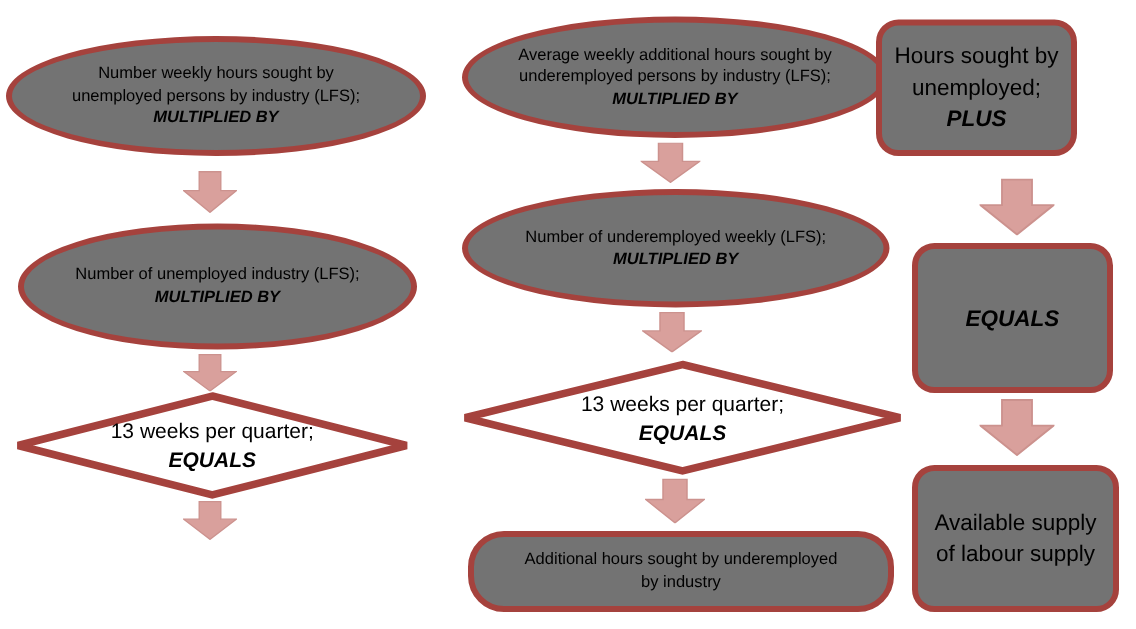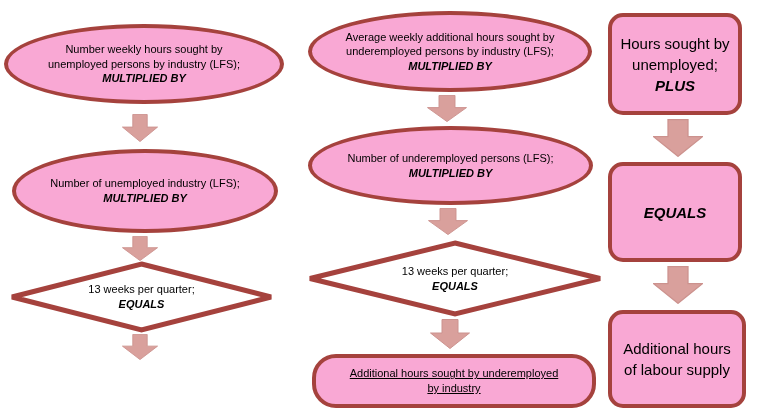--- a/index.html
+++ b/index.html
@@ -1,35 +1,35 @@
 <!DOCTYPE html>
 <html><head>
 <meta charset="utf-8">
 <style>
   html,body{margin:0;padding:0;background:#fff;}
   .canvas{
     position:relative;width:757px;height:419px;background:#fff;
     font-family:"Liberation Sans",sans-serif;color:#000;overflow:hidden;
   }
-  .node{position:absolute;box-sizing:border-box;background:#f9a8d4;
+  .node{position:absolute;box-sizing:border-box;background:#737373;
     display:flex;flex-direction:column;align-items:center;justify-content:center;
     text-align:center;font-size:11px;line-height:1.32;}
   .ellipse{border:4px solid #A5423D;border-radius:50%;padding:0 30px;}
   .rect{border:4px solid #A5423D;border-radius:7px;padding:0 14px;}
-  .rect-mid{border:4px solid #A5423D;border-radius:24px;padding:0 28px;text-decoration:underline;}
+  .rect-mid{border:4px solid #A5423D;border-radius:24px;padding:0 28px;}
   .rrect{border:4px solid #A5423D;border-radius:15px;padding:0 7px;
     font-size:15px;line-height:1.4;}
   .kw{font-weight:bold;font-style:italic;}
   .arrow{position:absolute;}
   .arrow polygon{fill:#D9A09C;stroke:#CC928E;stroke-width:1;}
   .diamond{position:absolute;}
   .diamond svg{position:absolute;left:0;top:0;}
   .diamond .dtext{position:absolute;left:0;top:0;right:0;bottom:0;
     display:flex;flex-direction:column;align-items:center;justify-content:center;
-    text-align:center;font-size:11px;line-height:1.35;}
+    text-align:center;font-size:14px;line-height:1.35;}
 </style>
 </head>
 <body>
 
 <div class="canvas">
 
   <div class="node ellipse" style="left:4px;top:24px;width:280px;height:80px;">
     <div><span>Number weekly hours sought by unemployed persons by industry (LFS); </span><span class="kw">MULTIPLIED  BY</span></div>
   </div>
 
@@ -62,21 +62,21 @@
 
   <div class="node ellipse" style="left:308px;top:11px;width:284px;height:81px;">
     <div><span>Average weekly additional hours sought by underemployed persons by industry (LFS); </span><span class="kw">MULTIPLIED  BY</span></div>
   </div>
 
   <svg class="arrow" style="left:427px;top:95px;" width="40" height="27" viewBox="0 0 40 30" preserveAspectRatio="none">
     <polygon points="12,0.5 28,0.5 28,14 39.5,14 20,29.5 0.5,14 12,14"></polygon>
   </svg>
 
   <div class="node ellipse" style="left:308px;top:126px;width:285px;height:79px;">
-    <div><span>Number of underemployed persons (LFS); </span><span class="kw">MULTIPLIED  BY</span></div>
+    <div><span>Number of underemployed weekly (LFS); </span><span class="kw">MULTIPLIED  BY</span></div>
   </div>
 
   <svg class="arrow" style="left:428px;top:208px;" width="40" height="27" viewBox="0 0 40 30" preserveAspectRatio="none">
     <polygon points="12,0.5 28,0.5 28,14 39.5,14 20,29.5 0.5,14 12,14"></polygon>
   </svg>
 
   <div class="diamond" style="left:307px;top:240px;width:296px;height:77px;">
     <svg width="296" height="77" viewBox="0 0 296 77">
       <polygon points="148,3 293,38.5 148,74 3,38.5" fill="#fff" stroke="#A5423D" stroke-width="5"></polygon>
     </svg>
@@ -87,34 +87,34 @@
   </div>
 
   <svg class="arrow" style="left:430px;top:319px;" width="40" height="30" viewBox="0 0 40 30" preserveAspectRatio="none">
     <polygon points="12,0.5 28,0.5 28,14 39.5,14 20,29.5 0.5,14 12,14"></polygon>
   </svg>
 
   <div class="node rect-mid" style="left:312px;top:354px;width:284px;height:54px;">
     <div>Additional hours sought by underemployed by industry</div>
   </div>
 
-  <div class="node rrect" style="left:608px;top:13px;width:134px;height:102px;text-align:center;">
+  <div class="node rrect" style="left:584px;top:13px;width:134px;height:91px;text-align:center;">
     <div>Hours sought by unemployed;</div>
     <div class="kw">PLUS</div>
   </div>
 
   <svg class="arrow" style="left:653px;top:119px;" width="50" height="38" viewBox="0 0 40 30" preserveAspectRatio="none">
     <polygon points="12,0.5 28,0.5 28,14 39.5,14 20,29.5 0.5,14 12,14"></polygon>
   </svg>
 
   <div class="node rrect" style="left:608px;top:162px;width:134px;height:100px;">
     <div class="kw">EQUALS</div>
   </div>
 
   <svg class="arrow" style="left:653px;top:266px;" width="50" height="38" viewBox="0 0 40 30" preserveAspectRatio="none">
     <polygon points="12,0.5 28,0.5 28,14 39.5,14 20,29.5 0.5,14 12,14"></polygon>
   </svg>
 
   <div class="node rrect" style="left:608px;top:310px;width:138px;height:98px;">
-    <div>Additional hours of labour supply</div>
+    <div>Available supply of labour supply</div>
   </div>
 
 </div>
 
 </body></html>

